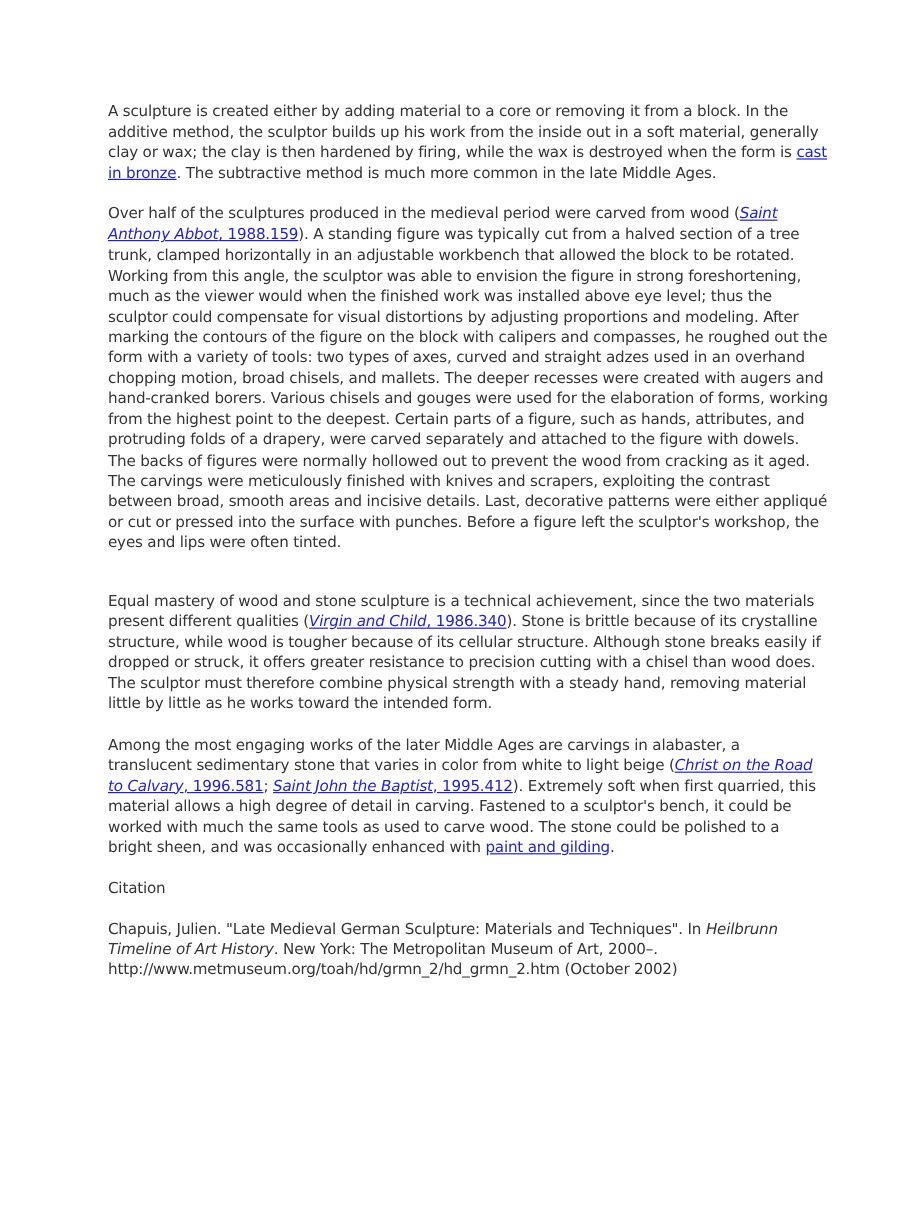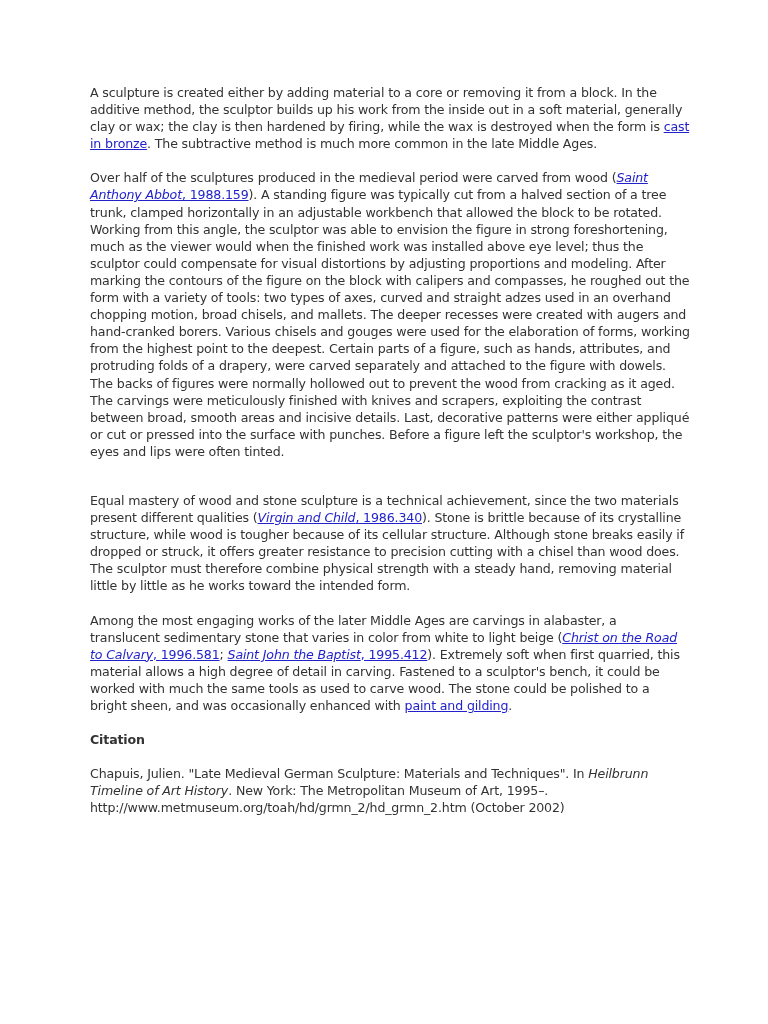--- a/index.html
+++ b/index.html
@@ -6,21 +6,21 @@
     body { width: 768px; height: 1024px; overflow: hidden; position: relative; }
     .page {
       position: absolute; left: 90px; top: 84px; width: 600px;
       font-family: "DejaVu Sans", sans-serif;
       font-size: 12.6px; line-height: 17.1px; color: #333333;
       letter-spacing: -0.15px;
     }
     p { margin: 0 0 17px 0; }
     p.gap-after { margin-bottom: 32px; }
     a { color: #2222cc; text-decoration: underline; }
-    .heading { font-weight: bold; }
+    .heading { font-weight: normal; }
     em { font-style: italic; }
   </style>
 </head>
 <body>
 
 <div class="page">
 
   <p>
     <span>A sculpture is created either by adding material to a core or removing it from a block. In the additive method, the sculptor builds up his work from the inside out in a soft material, generally clay or wax; the clay is then hardened by firing, while the wax is destroyed when the form is </span><a href="#" class="">cast in bronze</a><span>. The subtractive method is much more common in the late Middle Ages.</span>
   </p>
@@ -33,18 +33,18 @@
     <span>Equal mastery of wood and stone sculpture is a technical achievement, since the two materials present different qualities (</span><a href="#"><em>Virgin and Child</em><span>, 1986.340</span></a><span>). Stone is brittle because of its crystalline structure, while wood is tougher because of its cellular structure. Although stone breaks easily if dropped or struck, it offers greater resistance to precision cutting with a chisel than wood does. The sculptor must therefore combine physical strength with a steady hand, removing material little by little as he works toward the intended form.</span>
   </p>
 
   <p>
     <span>Among the most engaging works of the later Middle Ages are carvings in alabaster, a translucent sedimentary stone that varies in color from white to light beige (</span><a href="#"><em>Christ on the Road to Calvary</em><span>, 1996.581</span></a><span>; </span><a href="#"><em>Saint John the Baptist</em><span>, 1995.412</span></a><span>). Extremely soft when first quarried, this material allows a high degree of detail in carving. Fastened to a sculptor's bench, it could be worked with much the same tools as used to carve wood. The stone could be polished to a bright sheen, and was occasionally enhanced with </span><a href="#">paint and gilding</a><span>.</span>
   </p>
 
   <p class="heading">Citation</p>
 
   <p>
-    <span>Chapuis, Julien. "Late Medieval German Sculpture: Materials and Techniques". In </span><em>Heilbrunn Timeline of Art History</em><span>. New York: The Metropolitan Museum of Art, 1995–.</span><br>
+    <span>Chapuis, Julien. "Late Medieval German Sculpture: Materials and Techniques". In </span><em>Heilbrunn Timeline of Art History</em><span>. New York: The Metropolitan Museum of Art, 2000–.</span><br>
     <span>http://www.metmuseum.org/toah/hd/grmn_2/hd_grmn_2.htm (October 2002)</span>
   </p>
 
 
 </div>
 
 </body></html>

